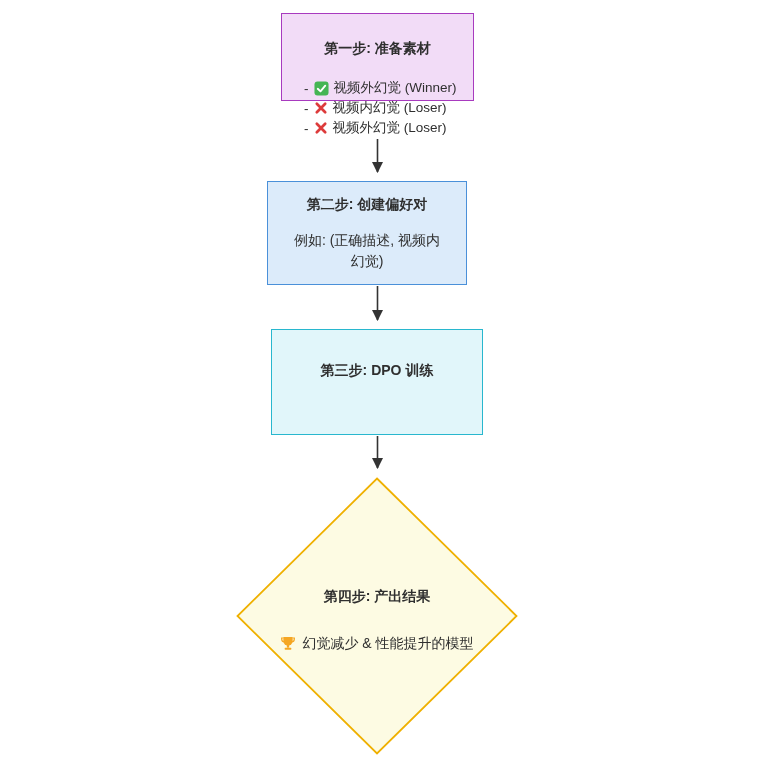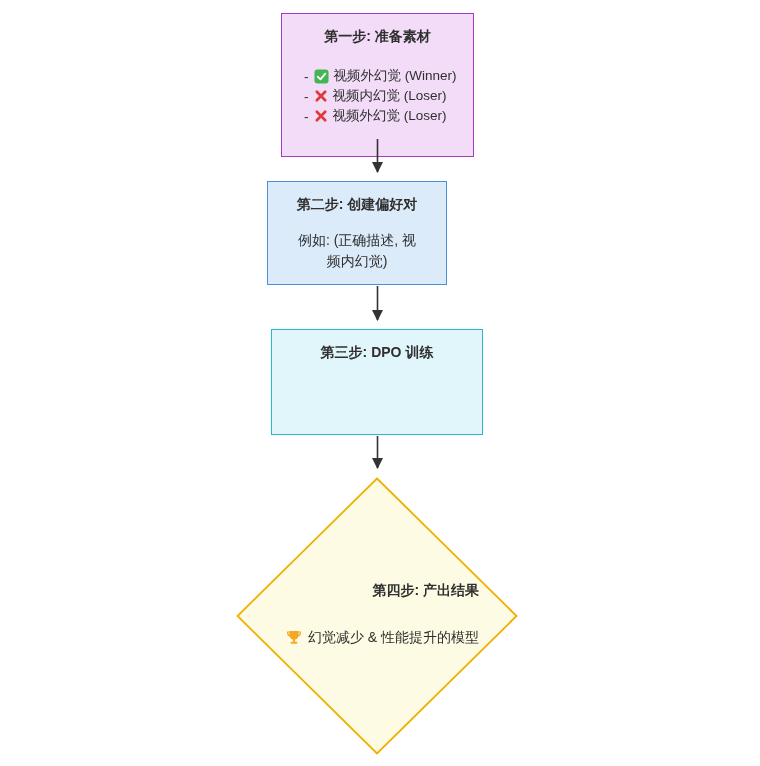--- a/index.html
+++ b/index.html
@@ -9,42 +9,42 @@
     color:#2f2f2f; overflow:hidden;
   }
   .node {
     position:absolute; box-sizing:border-box;
     border:1.6px solid; text-align:center;
   }
   .node-title { font-weight:bold; font-size:14px; line-height:18px; }
   .node-body  { margin-top:17px; font-size:14px; line-height:21px; }
 
   
-  .step1 { left:281px; top:13px; width:193px; height:144px;
-           background:#f2dcf7; border-color:#a83abf; padding-top:13px; }
+  .step1 { left:281px; top:13px; width:193px; height:88px;
+           background:#f2dcf7; border-color:#a83abf; padding-top:25px; }
   .step1 .list { margin-top:21px; text-align:left; padding-left:22px;
                  font-size:13.5px; }
   .li { display:flex; align-items:center; gap:5px; height:20px; }
   .li .ic { display:inline-flex; align-items:center; }
 
   
-  .step2 { left:267px; top:181px; width:180px; height:104px;
+  .step2 { left:267px; top:181px; width:200px; height:104px;
            background:#dcebfa; border-color:#4a90d9; padding:13px 24px 0; }
 
   
   .step3 { left:271px; top:329px; width:212px; height:106px;
-           background:#e1f6fa; border-color:#28b7ce; padding:13px 14px 0; }
+           background:#e1f6fa; border-color:#28b7ce; padding:31px 14px 0; }
   .line { display:block; }
 
   
   .diamond-wrap { position:absolute; left:236px; top:477px;
                   width:282px; height:278px; }
   .diamond-wrap svg.shape { position:absolute; left:0; top:0; }
-  .diamond-text { position:absolute; left:50%; top:104px;
-                  transform:translateX(-50%); width:204px; text-align:right; }
+  .diamond-text { position:absolute; left:50%; top:110px;
+                  transform:translateX(-50%); width:204px; text-align:center; }
   .diamond-text .node-body { margin-top:28px; }
   .trophy { vertical-align:-3px; margin-right:2px; }
 
   
   .edges { position:absolute; left:0; top:0; pointer-events:none; }
 </style>
 </head>
 <body>
 
 <div class="canvas">

